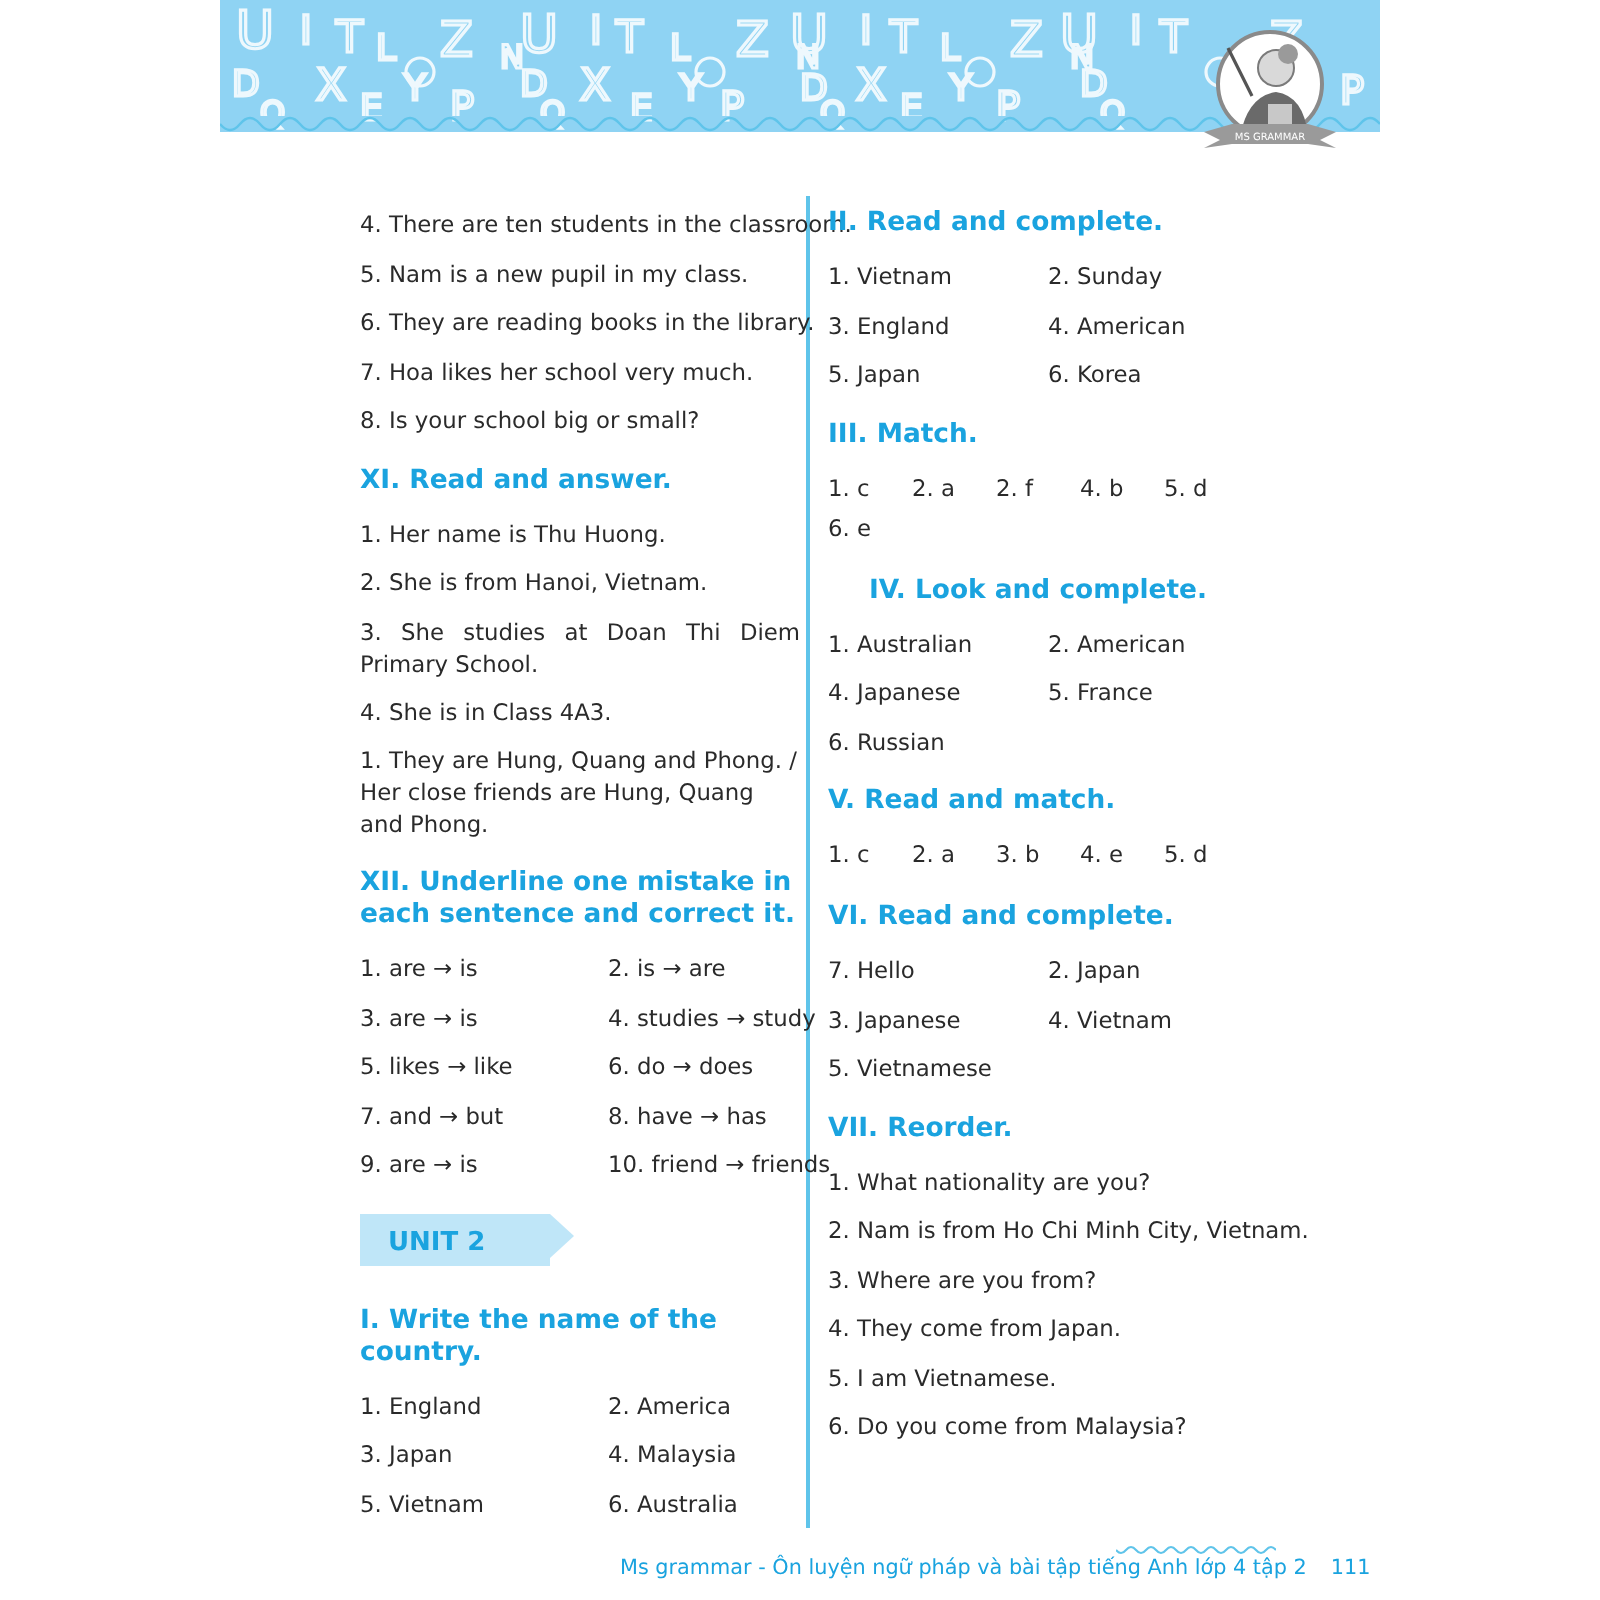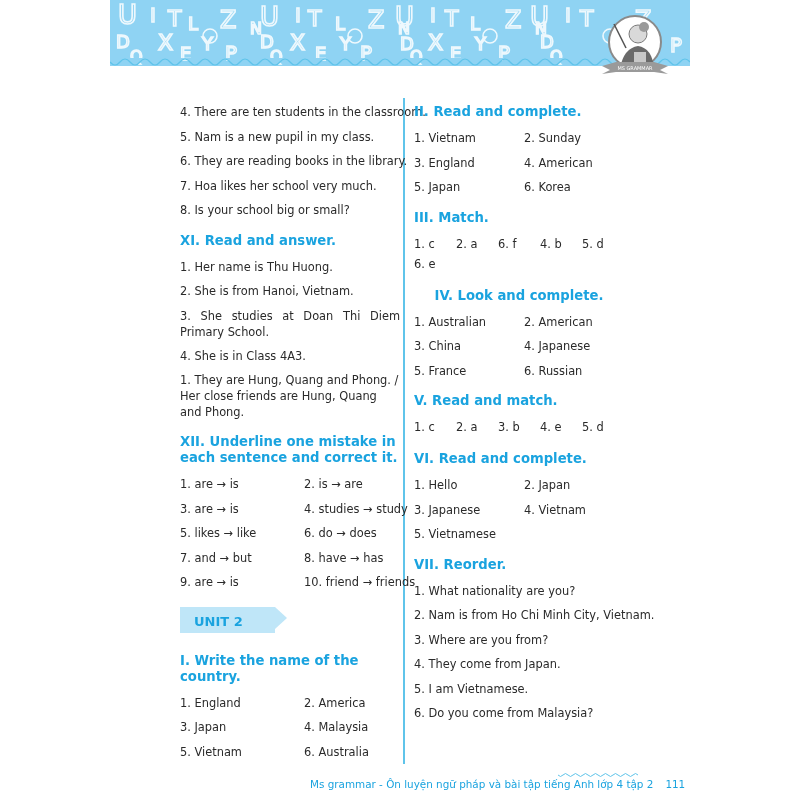--- a/index.html
+++ b/index.html
@@ -156,48 +156,47 @@
       <div class="line">3. England</div>
       <div class="line">4. American</div>
       <div class="line">5. Japan</div>
       <div class="line">6. Korea</div>
     </div>
 
     <div class="heading">III. Match.</div>
     <div class="matchrow">
       <span>1. c</span>
       <span>2. a</span>
-      <span>6. f</span>
+      <span>2. f</span>
       <span>4. b</span>
       <span>5. d</span>
     </div>
     <div class="line" style="line-height:16px;">6. e</div>
 
     <div class="heading" style="margin-top:16px;text-align:center;">IV. Look and complete.</div>
     <div class="grid2r">
       <div class="line">1. Australian</div>
       <div class="line">2. American</div>
-      <div class="line">3. China</div>
       <div class="line">4. Japanese</div>
       <div class="line">5. France</div>
       <div class="line">6. Russian</div>
     </div>
 
     <div class="heading">V. Read and match.</div>
     <div class="matchrow">
       <span>1. c</span>
       <span>2. a</span>
       <span>3. b</span>
       <span>4. e</span>
       <span>5. d</span>
     </div>
 
     <div class="heading" style="margin-top:12px;">VI. Read and complete.</div>
     <div class="grid2r">
-      <div class="line">1. Hello</div>
+      <div class="line">7. Hello</div>
       <div class="line">2. Japan</div>
       <div class="line">3. Japanese</div>
       <div class="line">4. Vietnam</div>
       <div class="line">5. Vietnamese</div>
     </div>
 
     <div class="heading">VII. Reorder.</div>
     <div class="line">1. What nationality are you?</div>
     <div class="line">2. Nam is from Ho Chi Minh City, Vietnam.</div>
     <div class="line">3. Where are you from?</div>

